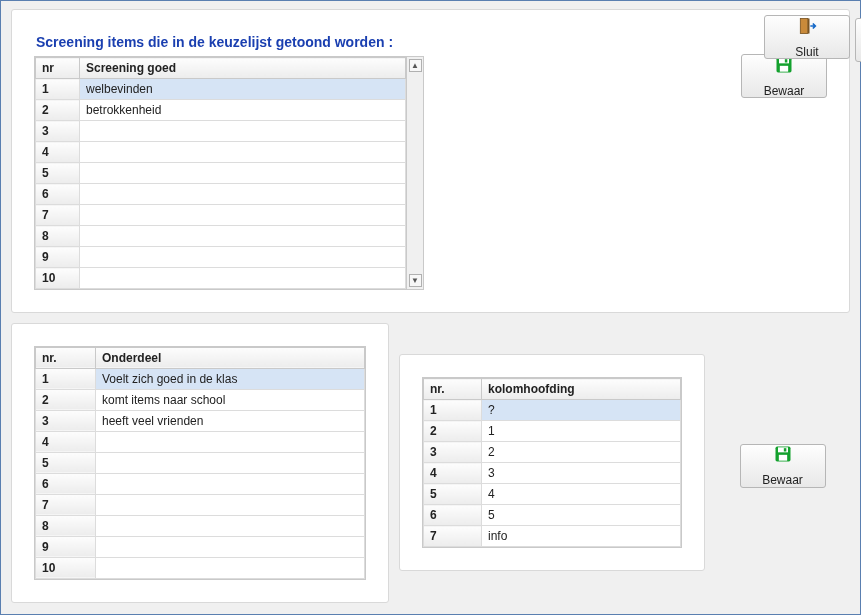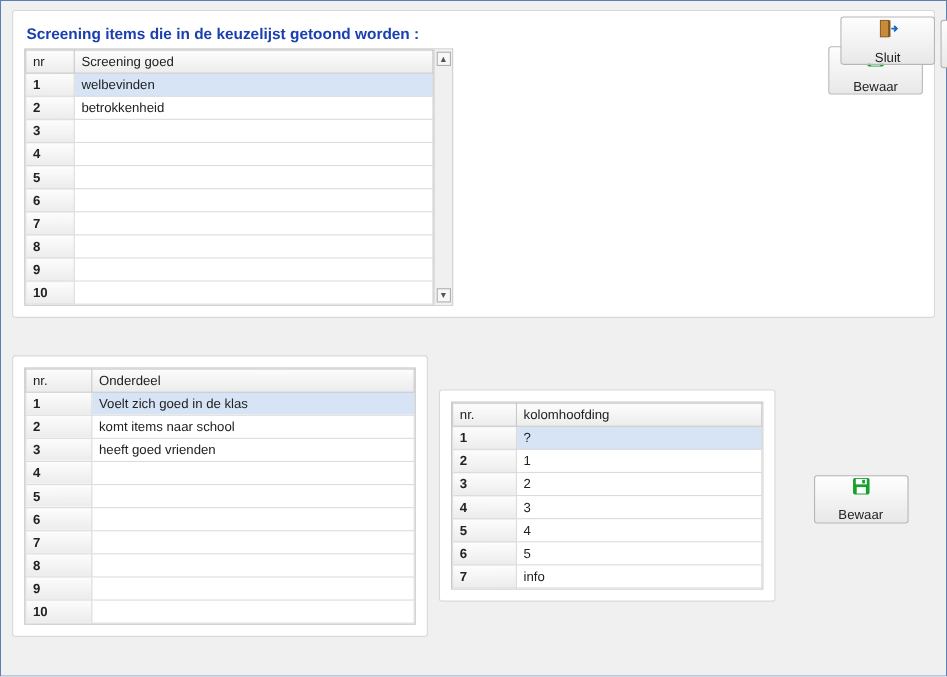--- a/index.html
+++ b/index.html
@@ -61,21 +61,21 @@
     padding: 8px 10px 10px 10px;
     background: #f0f0f0;
     display: flex;
     flex-direction: column;
     gap: 8px;
   }
   .panel {
     background: #fff;
     border: 1px solid #d9d9d9;
     border-radius: 3px;
-    padding: 10px;
+    padding: 22px;
   }
   .top-panel {
     display: flex;
     gap: 14px;
     align-items: flex-start;
   }
   .top-left { flex: 0 0 640px; }
   .top-right { flex: 1; display: flex; justify-content: flex-end; align-items: flex-start; gap: 14px; }
   .section-title {
     font-family: "Comic Sans MS", cursive, sans-serif;
@@ -91,21 +91,21 @@
     background: #fff;
   }
   .grid-table {
     flex: 1;
     border-collapse: collapse;
     width: 100%;
   }
   .grid-table th {
     background: linear-gradient(#fdfdfd,#ececec);
     border: 1px solid #c9c9c9;
-    font-weight: normal;
+    font-weight: bold;
     text-align: left;
     padding: 3px 6px;
     font-size: 12px;
     color: #222;
   }
   .grid-table td {
     border: 1px solid #dcdcdc;
     padding: 3px 6px;
     height: 20px;
     font-size: 12px;
@@ -283,21 +283,21 @@
               <tr class="selected">
                   <td class="nr small">1</td>
                   <td>Voelt zich goed in de klas</td>
                 </tr>
               <tr>
                   <td class="nr small">2</td>
                   <td>komt items naar school</td>
                 </tr>
               <tr>
                   <td class="nr small">3</td>
-                  <td>heeft goed vrienden</td>
+                  <td>heeft veel vrienden</td>
                 </tr>
               <tr>
                   <td class="nr small">4</td>
                   <td></td>
                 </tr>
               <tr>
                   <td class="nr small">5</td>
                   <td></td>
                 </tr>
               <tr>

